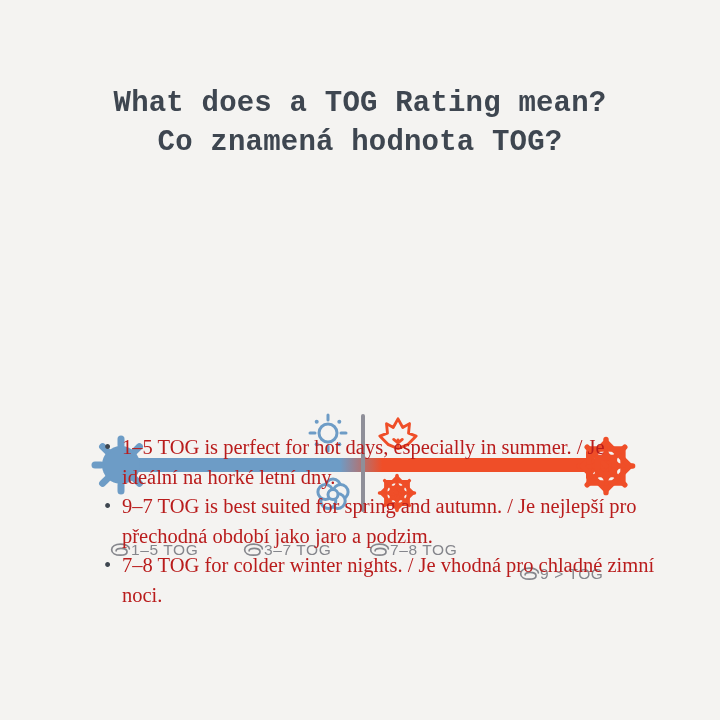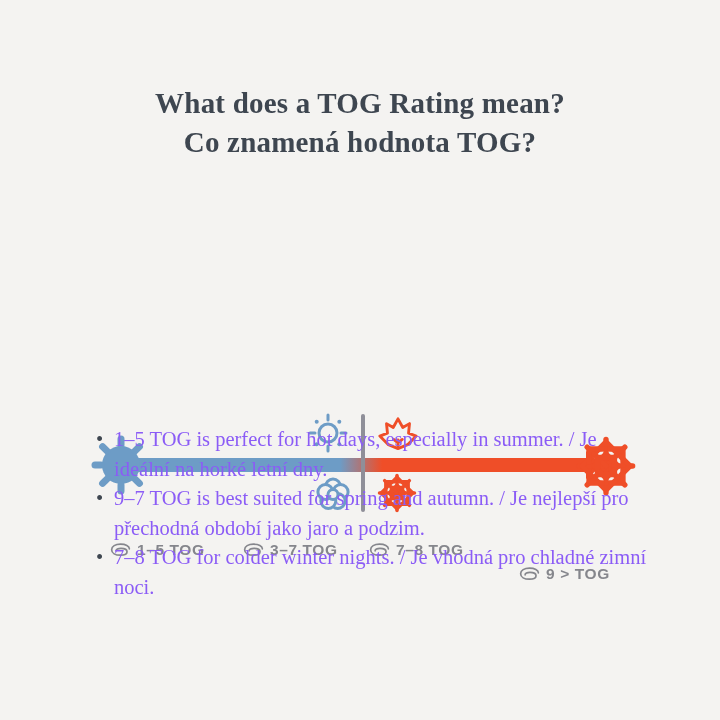--- a/index.html
+++ b/index.html
@@ -1,46 +1,46 @@
 <!DOCTYPE html>
 <html><head>
 <meta charset="utf-8">
 <style>
   html,body{margin:0;padding:0;}
   body{width:720px;height:720px;background:#f4f3f1;font-family:"Liberation Serif",serif;overflow:hidden;}
   .stage{position:relative;width:720px;height:720px;background:#f4f3f1;}
 
   
   .title{position:absolute;top:84px;left:0;width:720px;text-align:center;color:#3e4650;
-         font-size:29px;line-height:39px;font-weight:600;letter-spacing:0.2px;}
+         font-size:29px;line-height:39px;font-weight:600;letter-spacing:0.2px;font-family:Liberation Mono, monospace;}
 
   
   .diagram{position:absolute;left:0;top:200px;width:720px;height:140px;}
   .bar{position:absolute;left:120px;top:258px;width:468px;height:14px;
        background:linear-gradient(90deg,#6d9cc6 0%,#6d9cc6 47%,#ef4e28 56%,#ef4e28 100%);}
   .bar-arrow{position:absolute;left:586px;top:251px;width:0;height:0;
        border-top:14px solid transparent;border-bottom:14px solid transparent;border-left:17px solid #ef4e28;}
   .divider{position:absolute;left:361px;top:214px;width:4px;height:98px;background:#8f8f99;border-radius:2px;}
   .icon-abs{position:absolute;}
   .sun-filled{left:85px;top:229px;}
   .sun-outline{left:306px;top:211px;}
   .flower{left:313px;top:274px;}
   .maple{left:375px;top:215px;}
   .snow-small{left:376px;top:272px;}
   .snow-large{left:574px;top:234px;}
 
   
-  .tog-label{position:absolute;top:341px;display:flex;align-items:center;gap:6px;
+  .tog-label{position:absolute;top:341px;display:flex;align-items:center;
              font-family:"Liberation Sans",sans-serif;font-size:15.5px;letter-spacing:0.6px;
-             color:#85868c;font-weight:bold;white-space:nowrap;}
+             color:#85868c;font-weight:normal;white-space:nowrap;}
   .tog-1{left:110px;} .tog-2{left:243px;} .tog-3{left:369px;} .tog-4{left:519px;margin-top:24px;}
 
   
-  .bullets{position:absolute;left:86px;top:417px;width:556px;margin:8px;padding:0;list-style:none;
-           color:#8b5cf6;font-size:20.5px;line-height:29.5px;}
+  .bullets{position:absolute;left:86px;top:417px;width:556px;margin:16px;padding:0;list-style:none;
+           color:#b91c1c;font-size:20.5px;line-height:29.5px;}
   .bullets li{position:relative;padding-left:20px;}
   .bullets li::before{content:"•";position:absolute;left:2px;top:0;color:#3e4650;}
   svg{display:block;}
 </style>
 </head>
 <body>
 
 <div class="stage">
 
   <div class="title">

